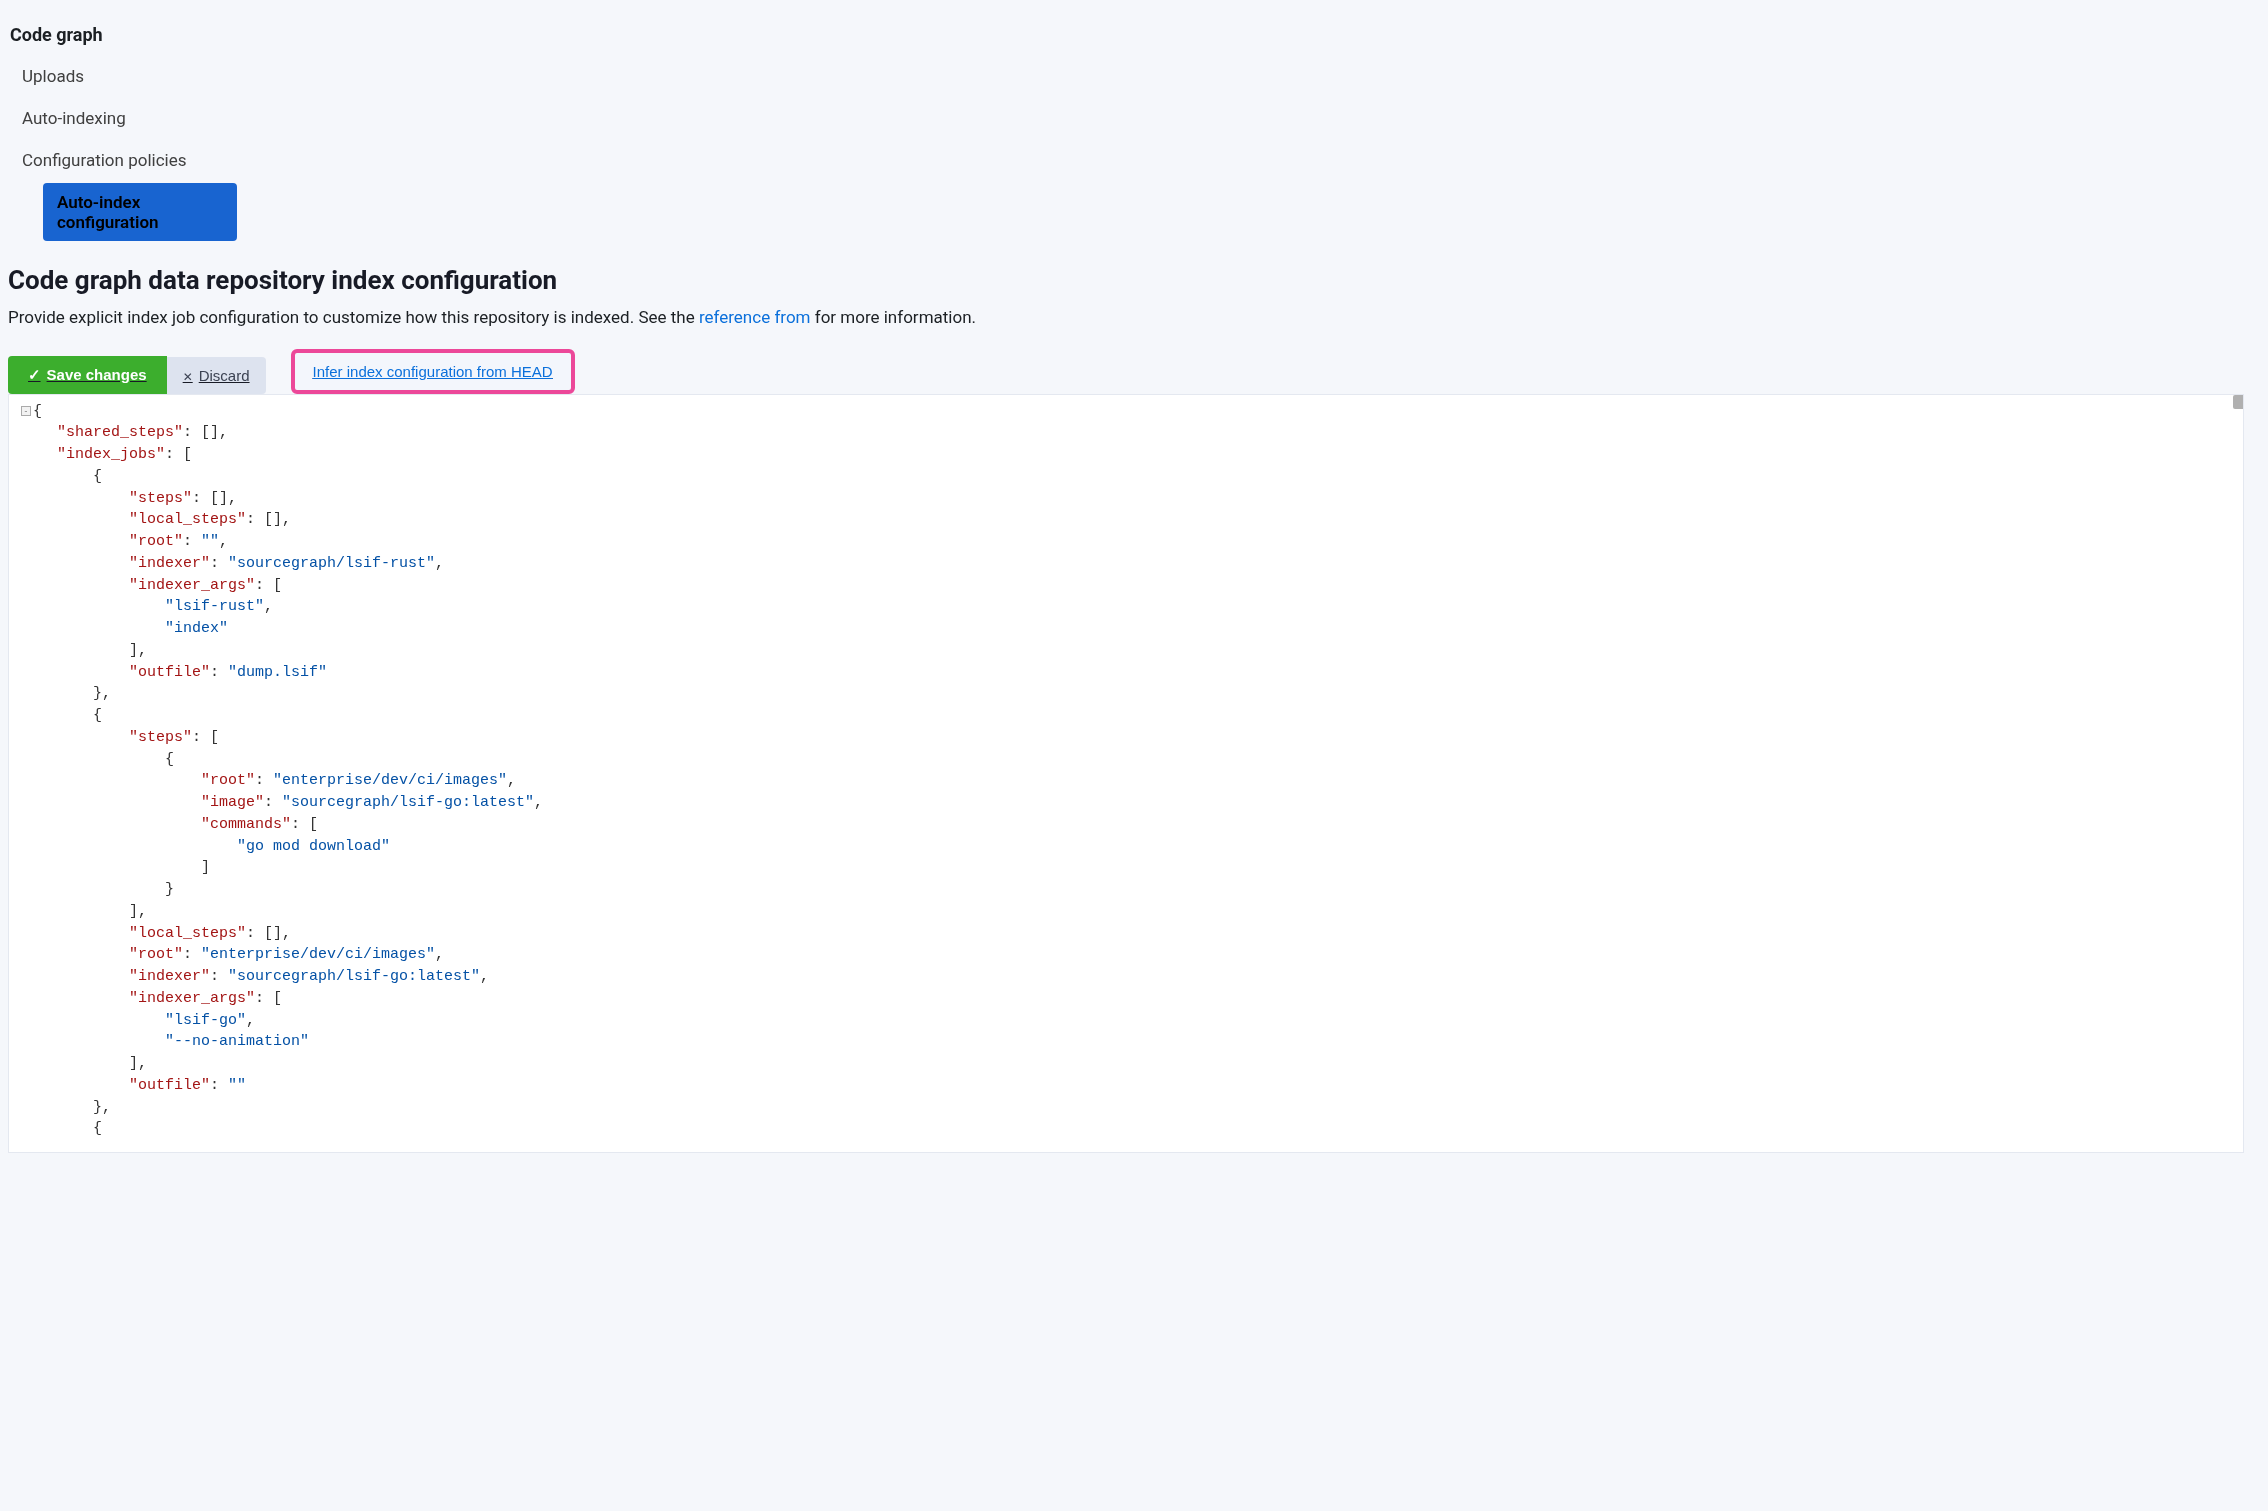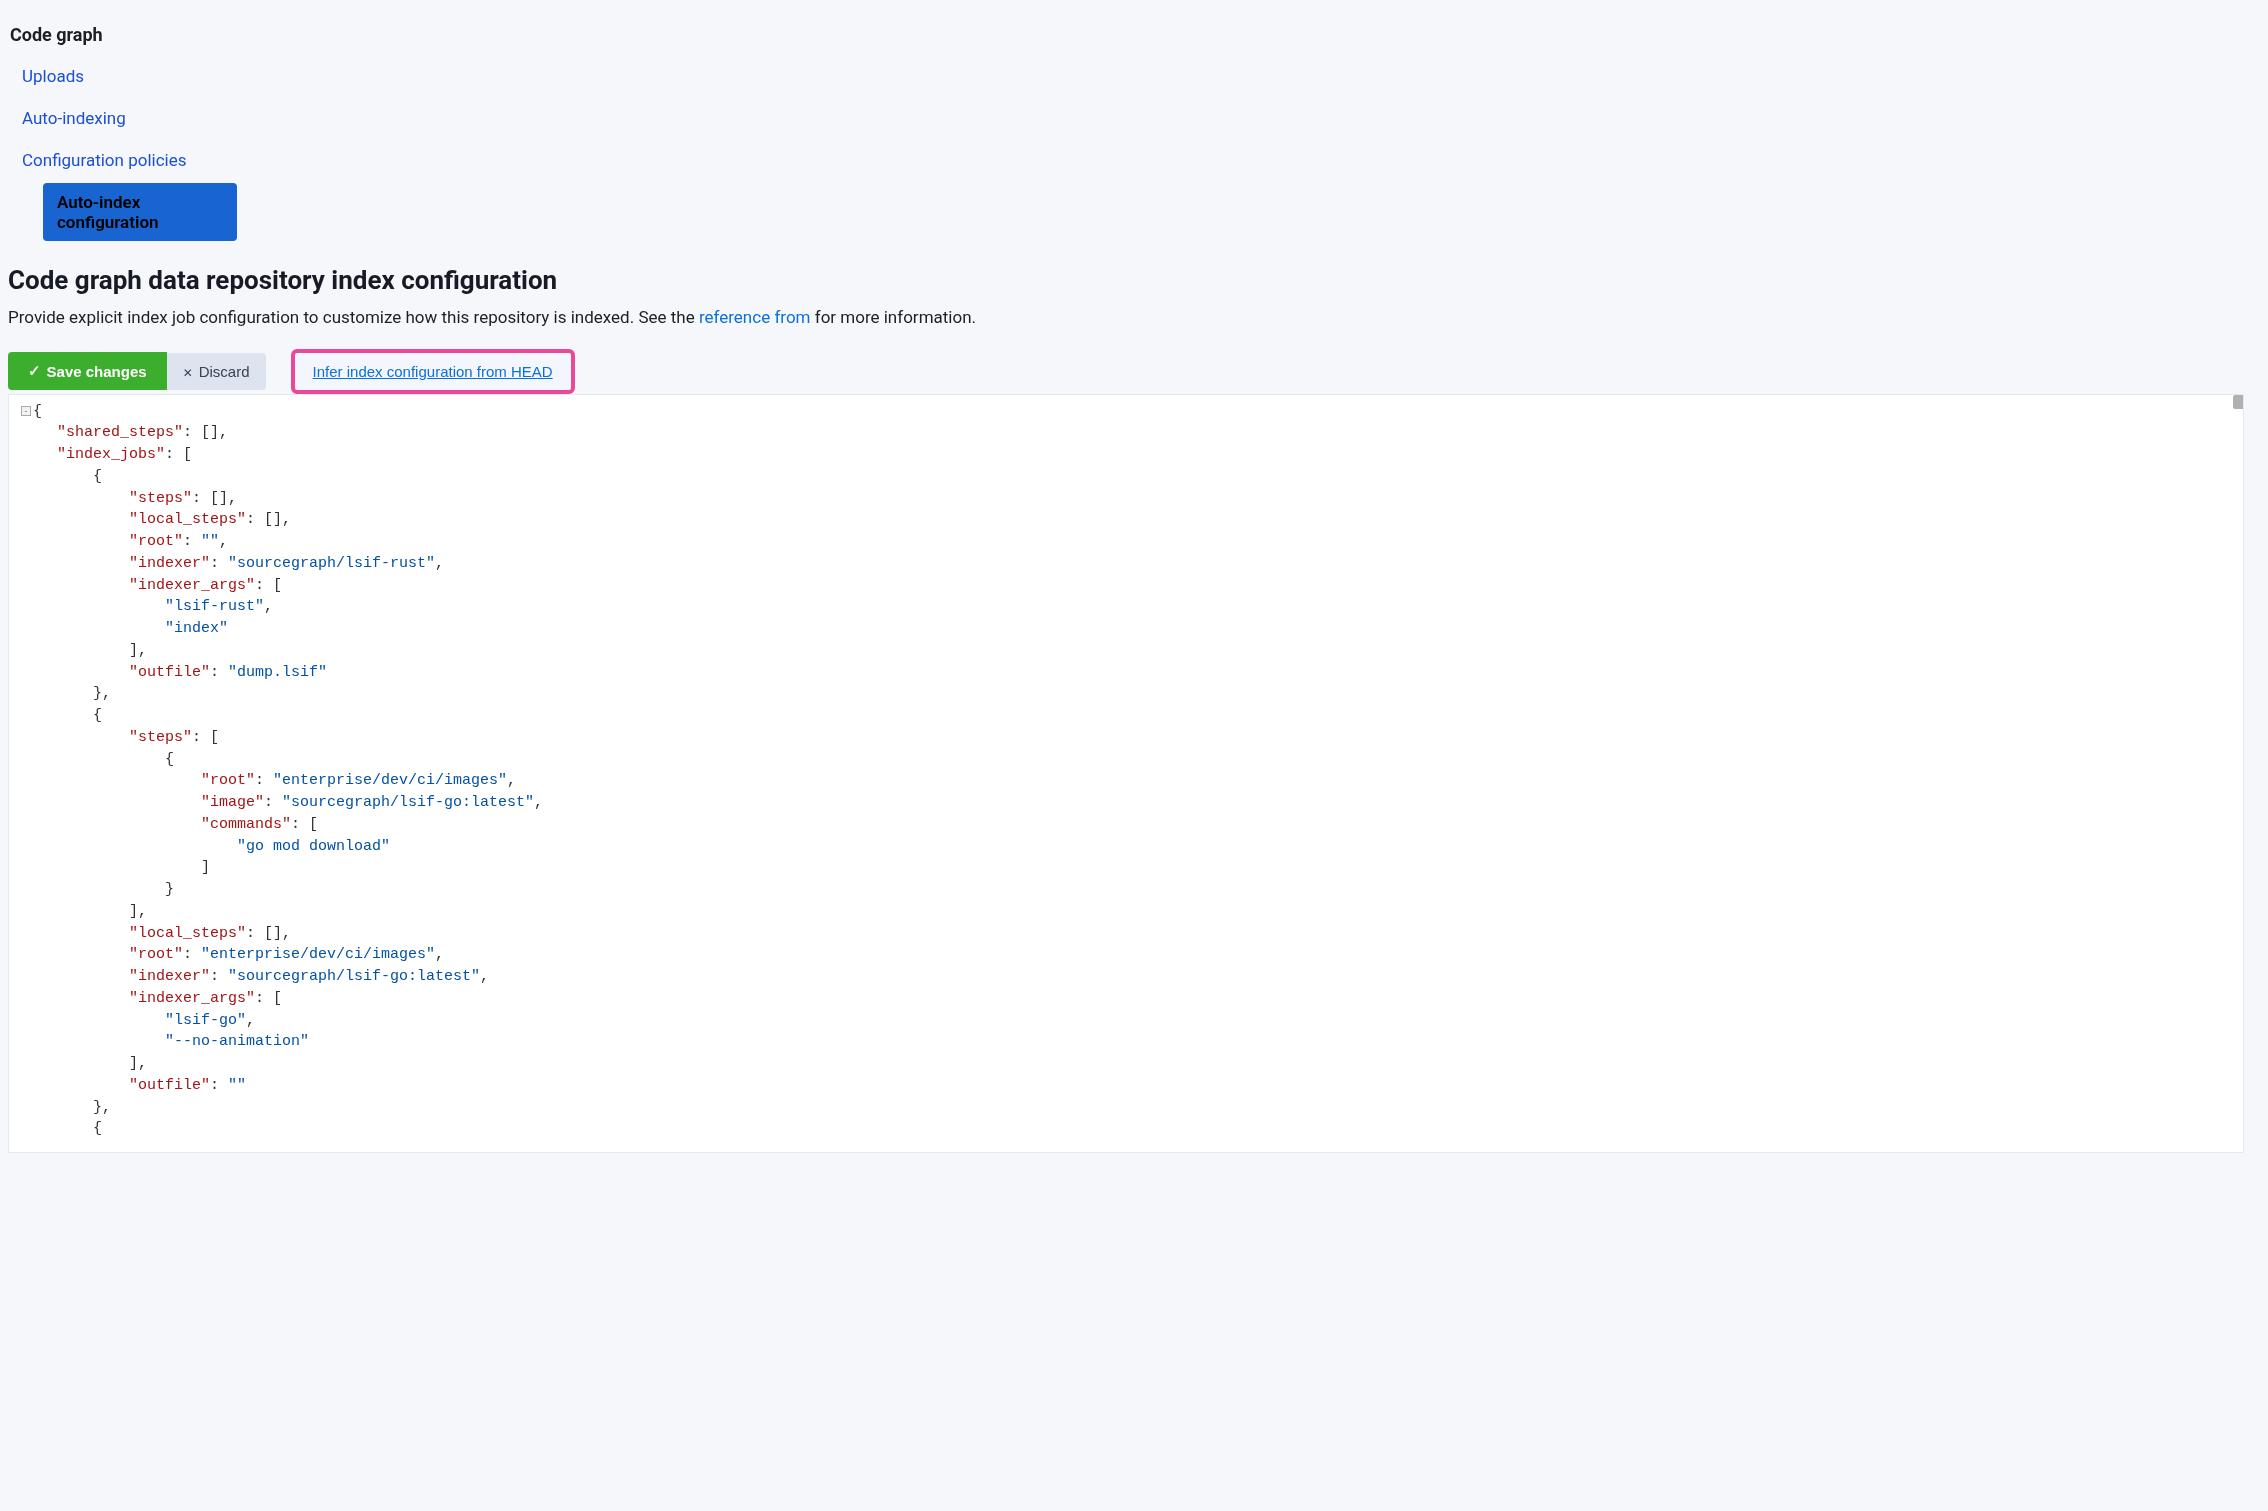--- a/index.html
+++ b/index.html
@@ -25,21 +25,21 @@
   .sidebar-title {
     font-size: 18px;
     font-weight: 700;
     padding: 0 6px 12px 2px;
     color: #1c2024;
   }
   .sidebar-item {
     display: block;
     padding: 9px 14px;
     font-size: 17px;
-    color: #1d4ed8;
+    color: #404040;
     border-radius: 4px;
     cursor: pointer;
     margin-bottom: 4px;
     font-weight: 400;
   }
   .sidebar-item.active {
     background: #1864d0;
     color: #000000;
     font-weight: 600;
     margin-left: 35px;
@@ -60,23 +60,24 @@
     color: #1c2024;
     margin-bottom: 18px;
     line-height: 1.5;
   }
   .page-desc a {
     color: #0b70db;
     text-decoration: none;
   }
   .toolbar {
     display: flex;
-    align-items: center;
+    align-items: flex-end;
     gap: 0;
     margin-bottom: 0;
+    text-decoration: underline;
   }
   .btn {
     display: inline-flex;
     align-items: center;
     padding: 10px 16px;
     font-size: 15px;
     border: none;
     cursor: pointer;
     gap: 6px;
   }

